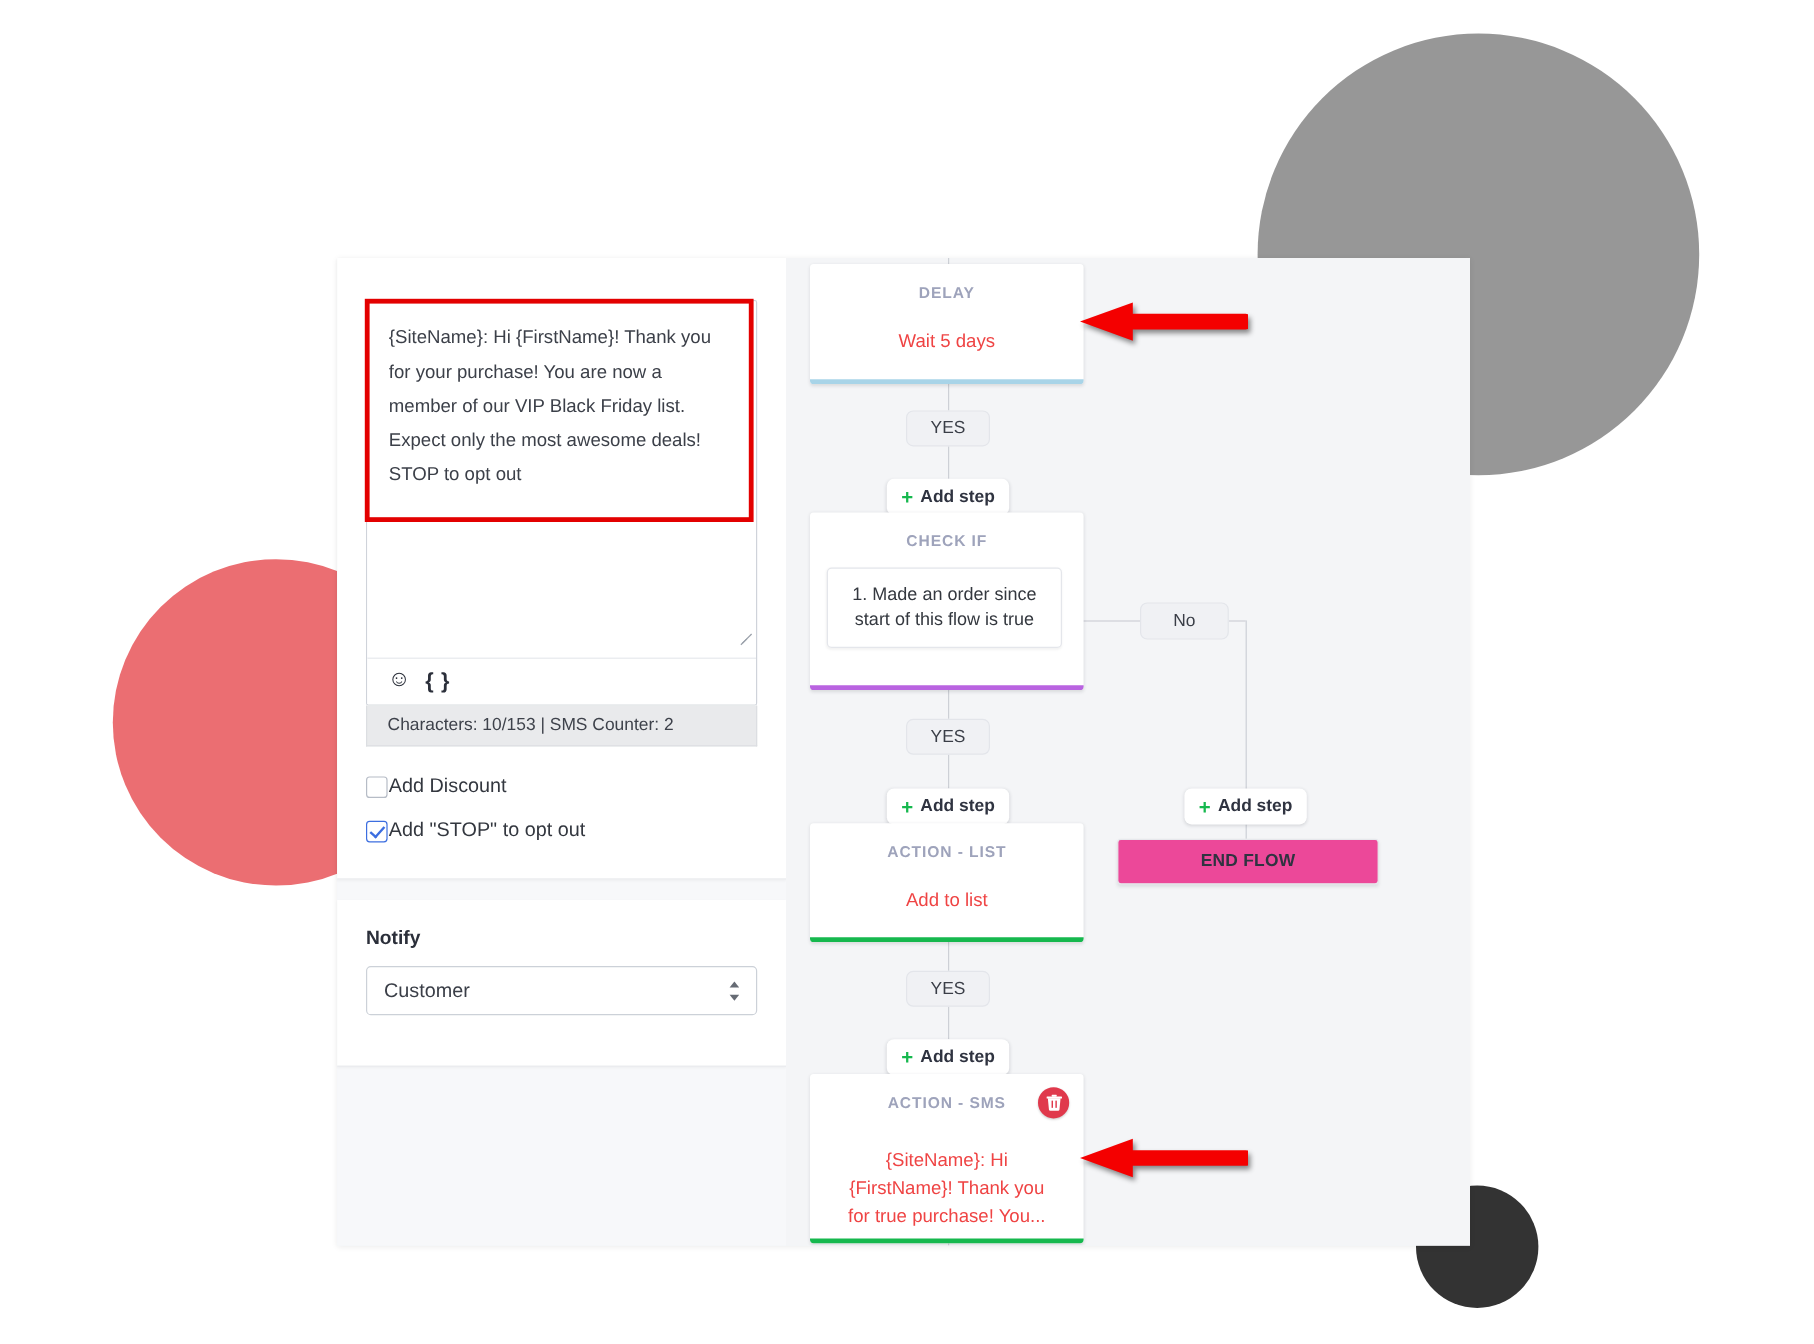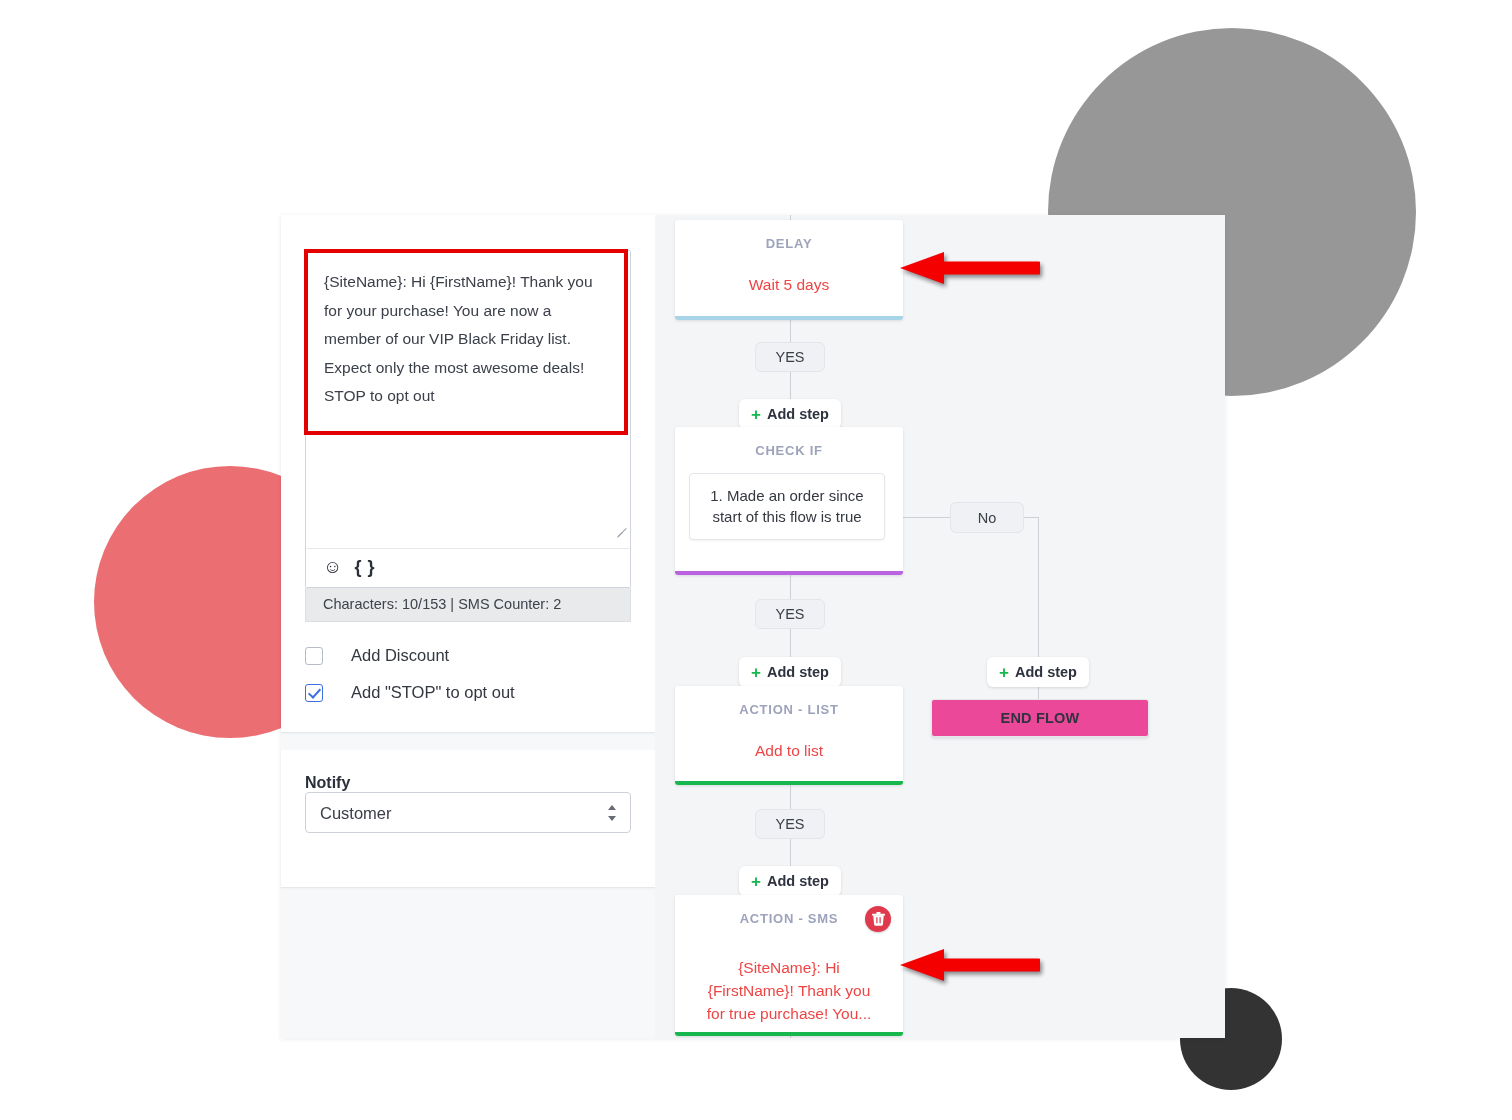--- a/index.html
+++ b/index.html
@@ -34,21 +34,21 @@
     width: 374px; height: 823px;
     background: #f7f8fa;
   }
   .panel-card {
     background: #ffffff;
     border-bottom: 1px solid #e6e8ec;
     box-shadow: 0 1px 2px rgba(0,0,0,.04);
     padding: 22px 24px 26px 24px;
   }
   #section-text-message { padding-bottom: 30px; }
-  #section-notify { margin-top: 17px; padding: 24px 24px 54px 24px; }
+  #section-notify { margin-top: 17px; padding: 24px 24px 42px 24px; }
 
   .section-head { display: flex; align-items: center; justify-content: space-between; }
   .section-title { font-size: 16px; font-weight: 700; color: #2b2f3a; letter-spacing: .1px; }
 
   #preview-button {
     font-size: 13.5px; color: #3a3f4b; background: #fff;
     border: 1px solid #c5c9d0; border-radius: 3px;
     padding: 4px 9px 5px 9px; cursor: pointer; line-height: 1.1;
   }
 
@@ -86,36 +86,36 @@
   .tool-icon { cursor: pointer; color: #2b2f3a; line-height: 1; }
   #emoji-icon { font-size: 19px; }
   #variable-icon { font-size: 18px; font-weight: 700; letter-spacing: .5px; }
 
   #char-counter {
     background: #e9eaec; border: 1px solid #dcdee2; border-top: none;
     padding: 8px 17px 9px 17px; font-size: 14.5px; color: #3e424b;
   }
 
   
-  .check-row { display: flex; align-items: center; gap: 28px; margin-top: 18px; }
+  .check-row { display: flex; align-items: center; gap: 1px; margin-top: 18px; }
   #row-discount { margin-top: 24px; }
   .cbox {
     width: 18px; height: 18px; border-radius: 3px; flex: none;
     border: 1px solid #b6bcc6; background: #fff; cursor: pointer; position: relative;
   }
   .cbox.checked { background: #fff; border-color: #3c6ee0; }
   .cbox.checked:after {
     content: ""; position: absolute; left: 5px; top: 1px;
     width: 5px; height: 10px; border: solid #3c6ee0;
     border-width: 0 2.4px 2.4px 0; transform: rotate(42deg);
   }
   .check-label { font-size: 16.5px; color: #33373f; }
 
   #notify-title { font-size: 16px; font-weight: 700; color: #2b2f3a; }
-  #notify-select-wrap { position: relative; }
+  #notify-select-wrap { position: relative; margin-top: 13px; }
   #notify-select {
     width: 100%; height: 41px; padding: 0 34px 0 14px;
     border: 1px solid #ccd1d8; border-radius: 4px; background: #fff;
     font-family: "Liberation Sans", sans-serif; font-size: 16.5px; color: #3a3e47;
     appearance: none; -webkit-appearance: none; outline: none; cursor: pointer;
   }
   #notify-stepper-icon {
     position: absolute; right: 14px; top: 12px; width: 10px; height: 18px;
     pointer-events: none; color: #666b74;
   }

